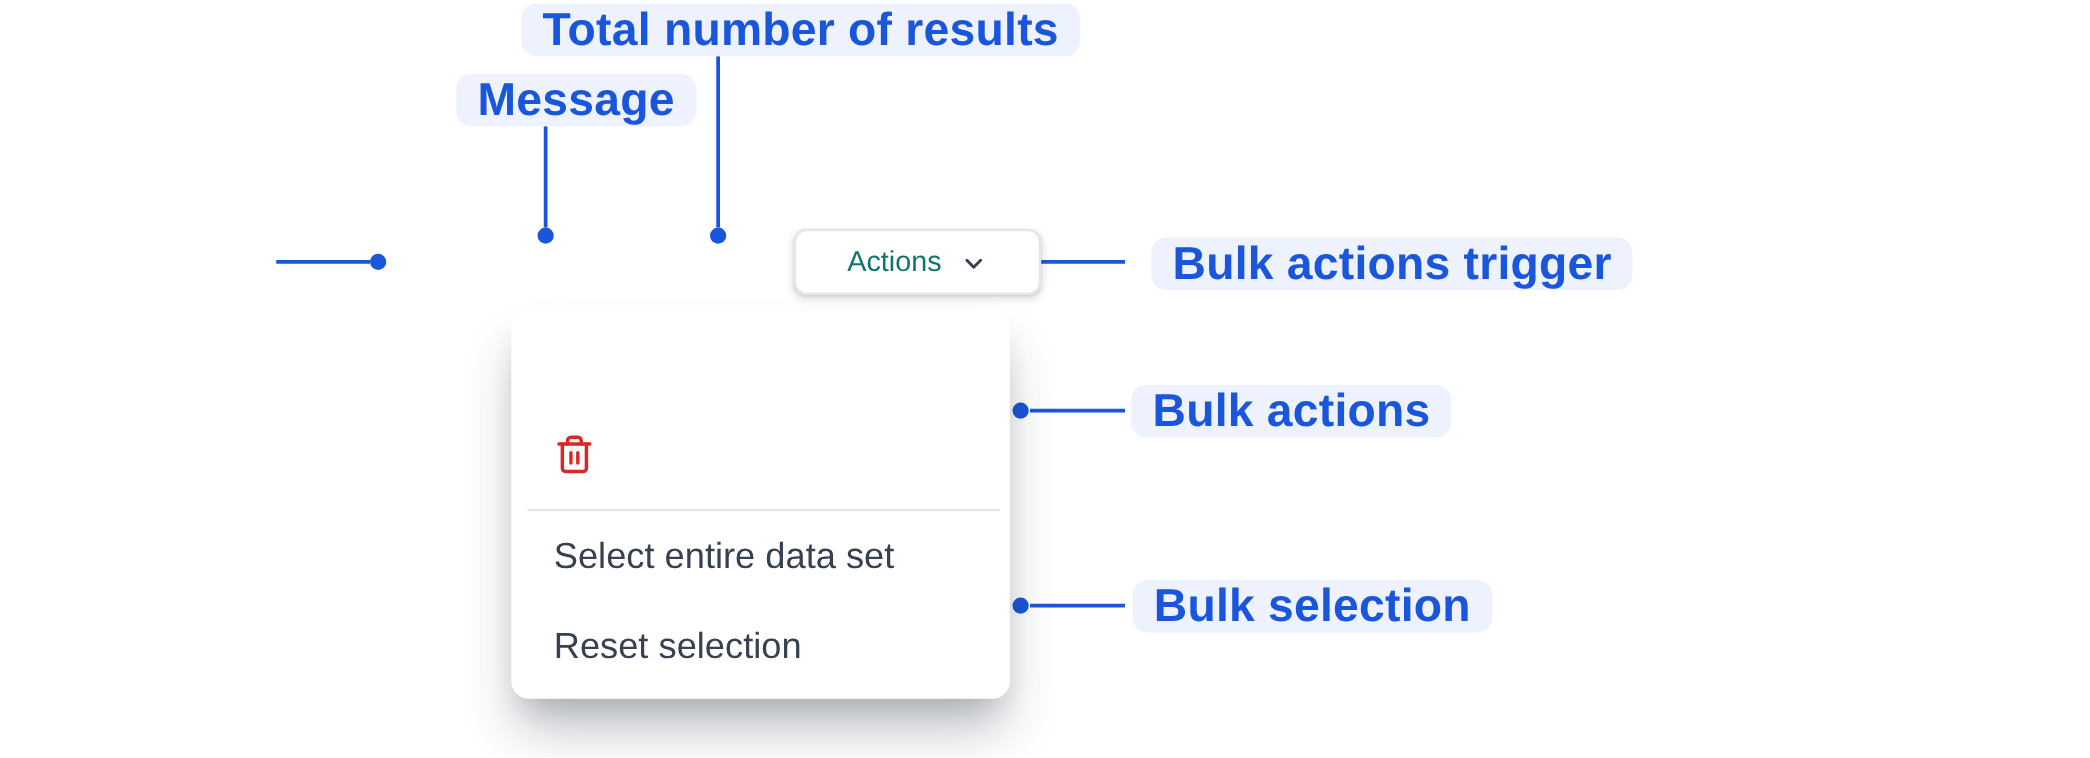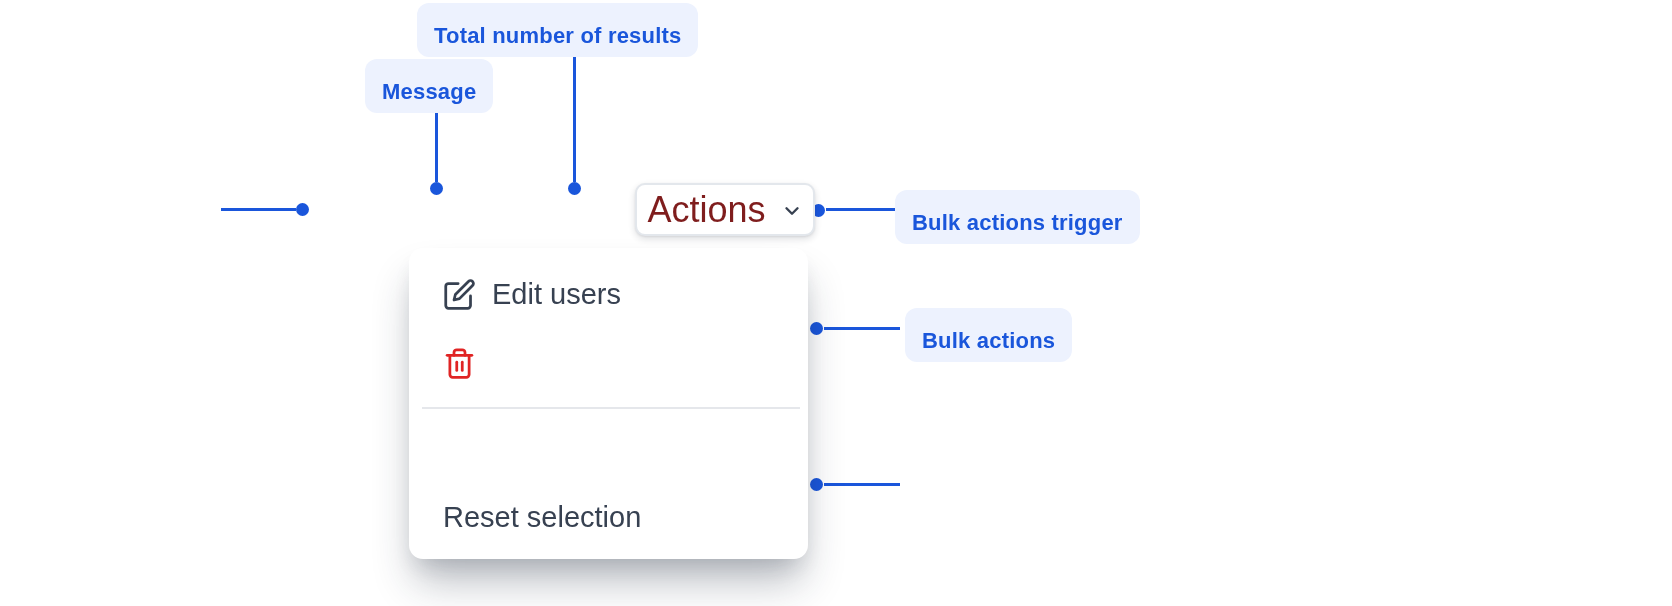--- a/index.html
+++ b/index.html
@@ -10,35 +10,35 @@
     width:1672px;
     height:606px;
     background:#ffffff;
     overflow:hidden;
   }
 
   
   .pill {
     position:absolute;
     display:inline-block;
-    height:54px;
+    height:42px;
     line-height:42px;
-    padding:12px 17px;
+    padding:0 17px;
     background:#edf2fe;
     color:#1a56db;
-    font-size:22px;
+    font-size:37px;
     font-weight:700;
     letter-spacing:.2px;
     border-radius:12px;
     white-space:nowrap;
   }
   .pill-total    { left:417px; top:3px; }
   .pill-message  { left:365px; top:59px; }
   .pill-selected { left:0px;   top:188px; }
-  .pill-trigger  { left:895px; top:190px; }
+  .pill-trigger  { left:921px; top:190px; }
   .pill-bulkact  { left:905px; top:308px;text-align:right; }
   .pill-bulksel  { left:906px; top:464px; }
 
   
   .line { position:absolute; background:#1a56db; }
   .v1 { left:573px; top:45px;  width:3px; height:137px; }
   .v2 { left:435px; top:101px; width:3px; height:81px; }
   .h1 { left:221px; top:208px; width:75px; height:3px; }
   .h2 { left:826px; top:208px; width:74px; height:3px; }
   .h3 { left:824px; top:327px; width:76px; height:3px; }
@@ -61,30 +61,30 @@
     position:absolute;
     left:320px; top:188px;
     height:42px; line-height:42px;
     font-size:30px;
     color:#6b7280;
     white-space:nowrap;
   }
   .actions-button {
     position:absolute;
     left:635px; top:183px;
-    width:180px; height:53px;
+    width:198px; height:53px;
     background:#ffffff;
     border:2px solid #e3e7ec;
     border-radius:10px;
     display:flex;
     align-items:center;
     justify-content:center;
     gap:15px;
-    font-size:36px;
-    color:#7f1d1d;
+    font-size:23px;
+    color:#0f766e;
     cursor:pointer;
     box-shadow:0 3px 7px rgba(22,28,45,.14), 0 1px 2px rgba(22,28,45,.08);
   }
   .actions-button .chev { width:22px; height:22px; color:#374151; margin-top:3px; }
 
   
   .menu {
     position:absolute;
     left:409px; top:248px;
     width:399px; height:311px;
@@ -133,57 +133,52 @@
   <div class="dot d2"></div>
   <div class="dot d3"></div>
   <div class="dot d4"></div>
   <div class="dot d5"></div>
   <div class="dot d6"></div>
 
   <span class="pill pill-total">Total number of results</span>
   <span class="pill pill-message">Message</span>
   <span class="pill pill-trigger">Bulk actions trigger</span>
   <span class="pill pill-bulkact">Bulk actions</span>
+  <span class="pill pill-bulksel">Bulk selection</span>
 
 
   <div class="actions-button">
     <span>Actions</span>
     <span class="chev">
       <svg viewBox="0 0 24 24" width="22" height="22" fill="none" stroke="currentColor" stroke-width="2.6" stroke-linecap="round" stroke-linejoin="round">
           <path d="m6 9 6 6 6-6"></path>
         </svg>
     </span>
   </div>
 
   <div class="menu">
 
-    <div class="menu-item mi-1">
-      <span class="mi-icon">
-        <svg viewBox="0 0 24 24" width="33" height="33" fill="none" stroke="currentColor" stroke-width="2" stroke-linecap="round" stroke-linejoin="round">
-            <path d="M11 4H4a2 2 0 0 0-2 2v14a2 2 0 0 0 2 2h14a2 2 0 0 0 2-2v-7"></path>
-            <path d="M18.5 2.5a2.121 2.121 0 0 1 3 3L12 15l-4 1 1-4 9.5-9.5z"></path>
-          </svg>
-      </span>
-      <span>Edit users</span>
-    </div>
 
     <div class="menu-item mi-2">
       <span class="mi-icon">
         <svg viewBox="0 0 24 24" width="33" height="33" fill="none" stroke="currentColor" stroke-width="2" stroke-linecap="round" stroke-linejoin="round">
             <path d="M3 6h18"></path>
             <path d="M19 6v14a2 2 0 0 1-2 2H7a2 2 0 0 1-2-2V6"></path>
             <path d="M8 6V4a2 2 0 0 1 2-2h4a2 2 0 0 1 2 2v2"></path>
             <line x1="10" y1="11" x2="10" y2="17"></line>
             <line x1="14" y1="11" x2="14" y2="17"></line>
           </svg>
       </span>
     </div>
 
     <div class="menu-divider"></div>
 
+    <div class="menu-item mi-3">
+      <span>Select entire data set</span>
+    </div>
 
     <div class="menu-item mi-4">
       <span>Reset selection</span>
     </div>
 
   </div>
 
 </div>
 
 </body></html>

